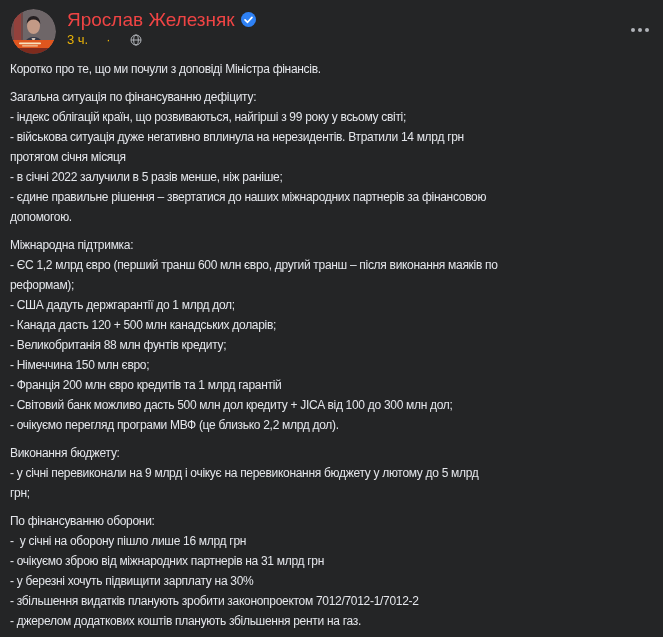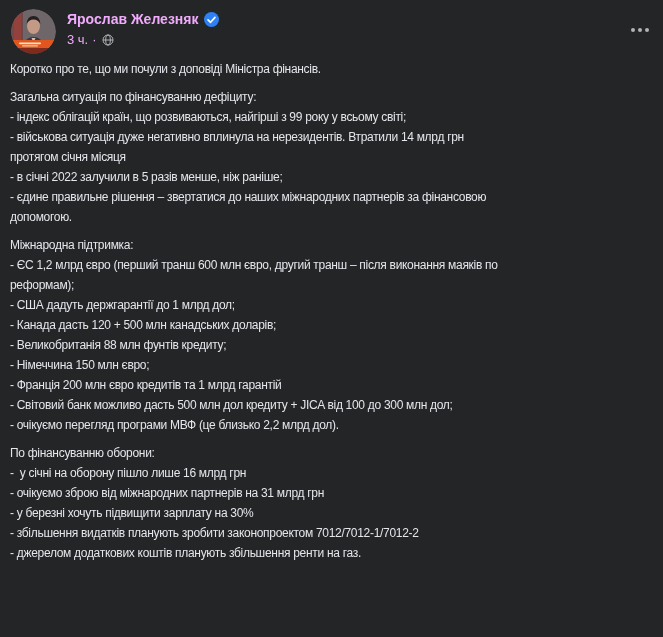--- a/index.html
+++ b/index.html
@@ -38,36 +38,36 @@
     position: absolute;
     left: 67px;
     top: 10px;
   }
   .name-row {
     display: flex;
     align-items: center;
     gap: 6px;
   }
   .author {
-    font-size: 14px;
-    font-weight: bold;
-    color: #f0abfc;
+    font-size: 19px;
+    font-weight: normal;
+    color: #ef4444;
     line-height: 19px;
     cursor: pointer;
   }
   .badge {
     display: inline-flex;
     align-items: center;
   }
   .meta-row {
     display: flex;
     align-items: center;
-    gap: 4px;
+    gap: 18px;
     margin-top: 3px;
-    color: #f0abfc;
+    color: #eab308;
     font-size: 13px;
     line-height: 16px;
     cursor: pointer;
   }
   .globe {
     display: inline-flex;
     align-items: center;
     margin-left: 1px;
   }
   .more {
@@ -177,20 +177,23 @@
     <div class="para">Міжнародна підтримка:
 - ЄС 1,2 млрд євро (перший транш 600 млн євро, другий транш – після виконання маяків по
 реформам);
 - США дадуть держгарантії до 1 млрд дол;
 - Канада дасть 120 + 500 млн канадських доларів;
 - Великобританія 88 млн фунтів кредиту;
 - Німеччина 150 млн євро;
 - Франція 200 млн євро кредитів та 1 млрд гарантій
 - Світовий банк можливо дасть 500 млн дол кредиту + JICA від 100 до 300 млн дол;
 - очікуємо перегляд програми МВФ (це близько 2,2 млрд дол).</div>
+    <div class="para">Виконання бюджету:
+- у січні перевиконали на 9 млрд і очікує на перевиконання бюджету у лютому до 5 млрд
+грн;</div>
     <div class="para">По фінансуванню оборони:
 -  у січні на оборону пішло лише 16 млрд грн
 - очікуємо зброю від міжнародних партнерів на 31 млрд грн
 - у березні хочуть підвищити зарплату на 30%
 - збільшення видатків планують зробити законопроектом 7012/7012-1/7012-2
 - джерелом додаткових коштів планують збільшення ренти на газ.</div>
   </div>
 
 </div>
 

